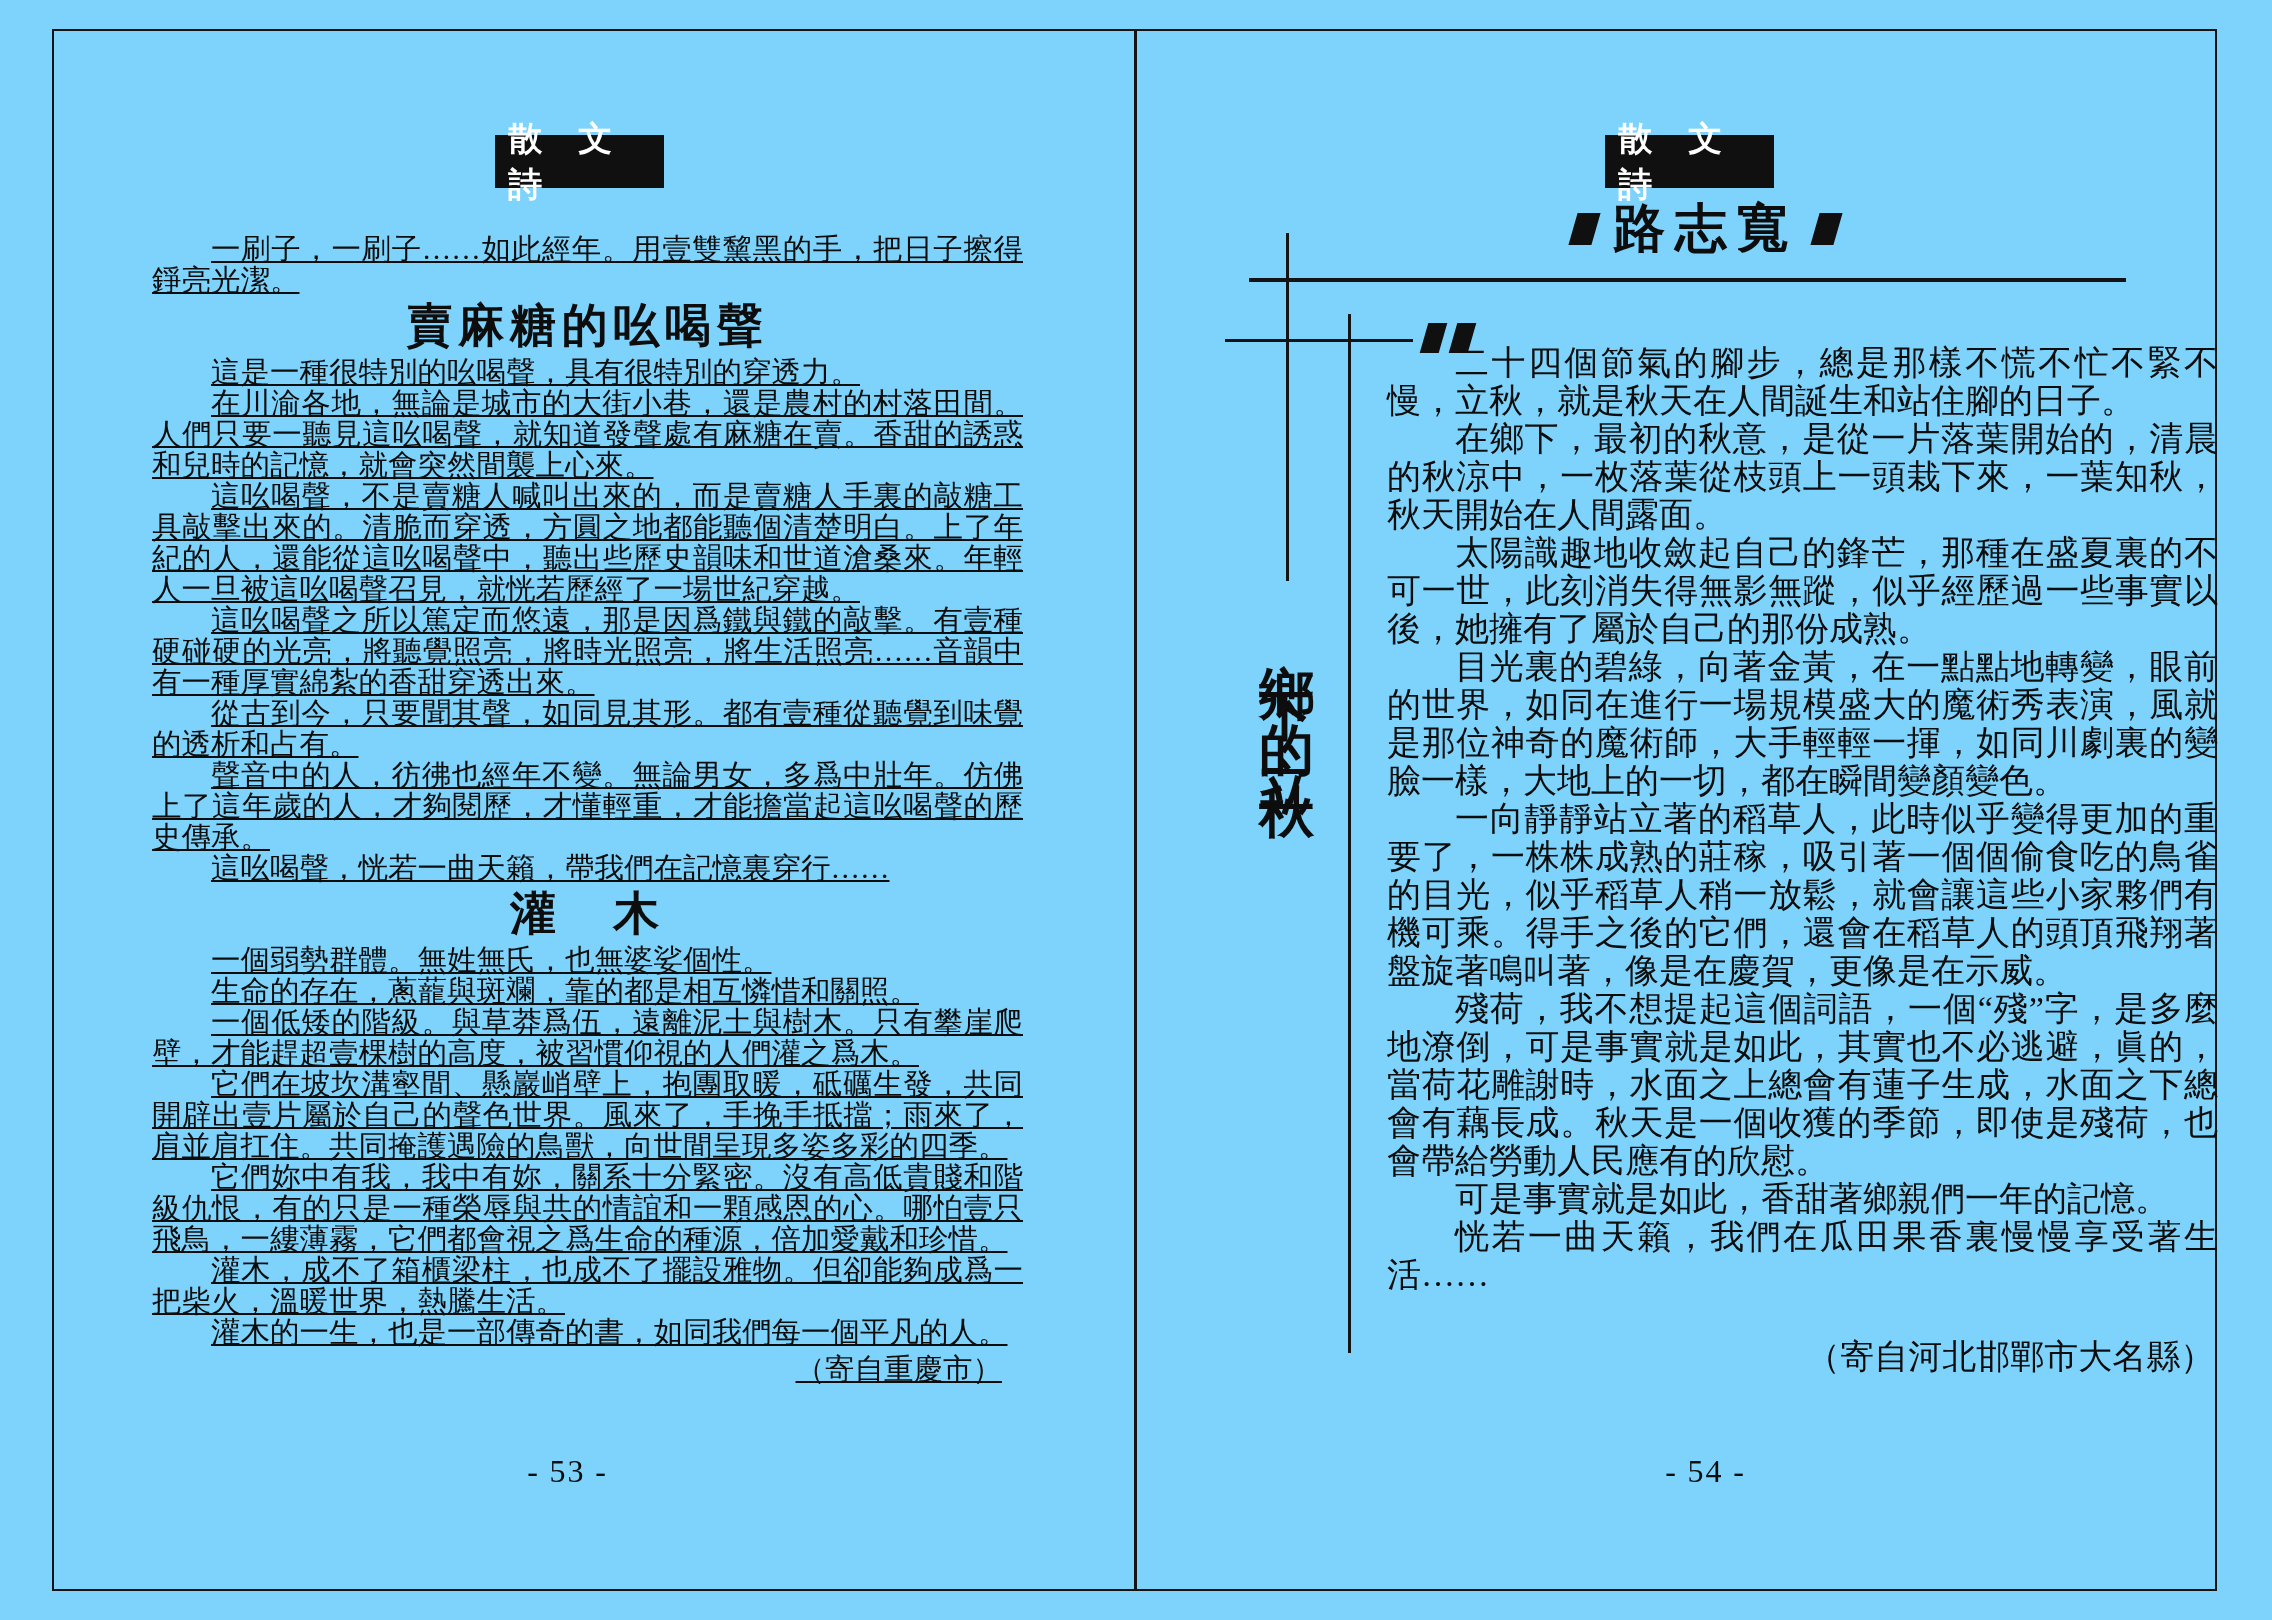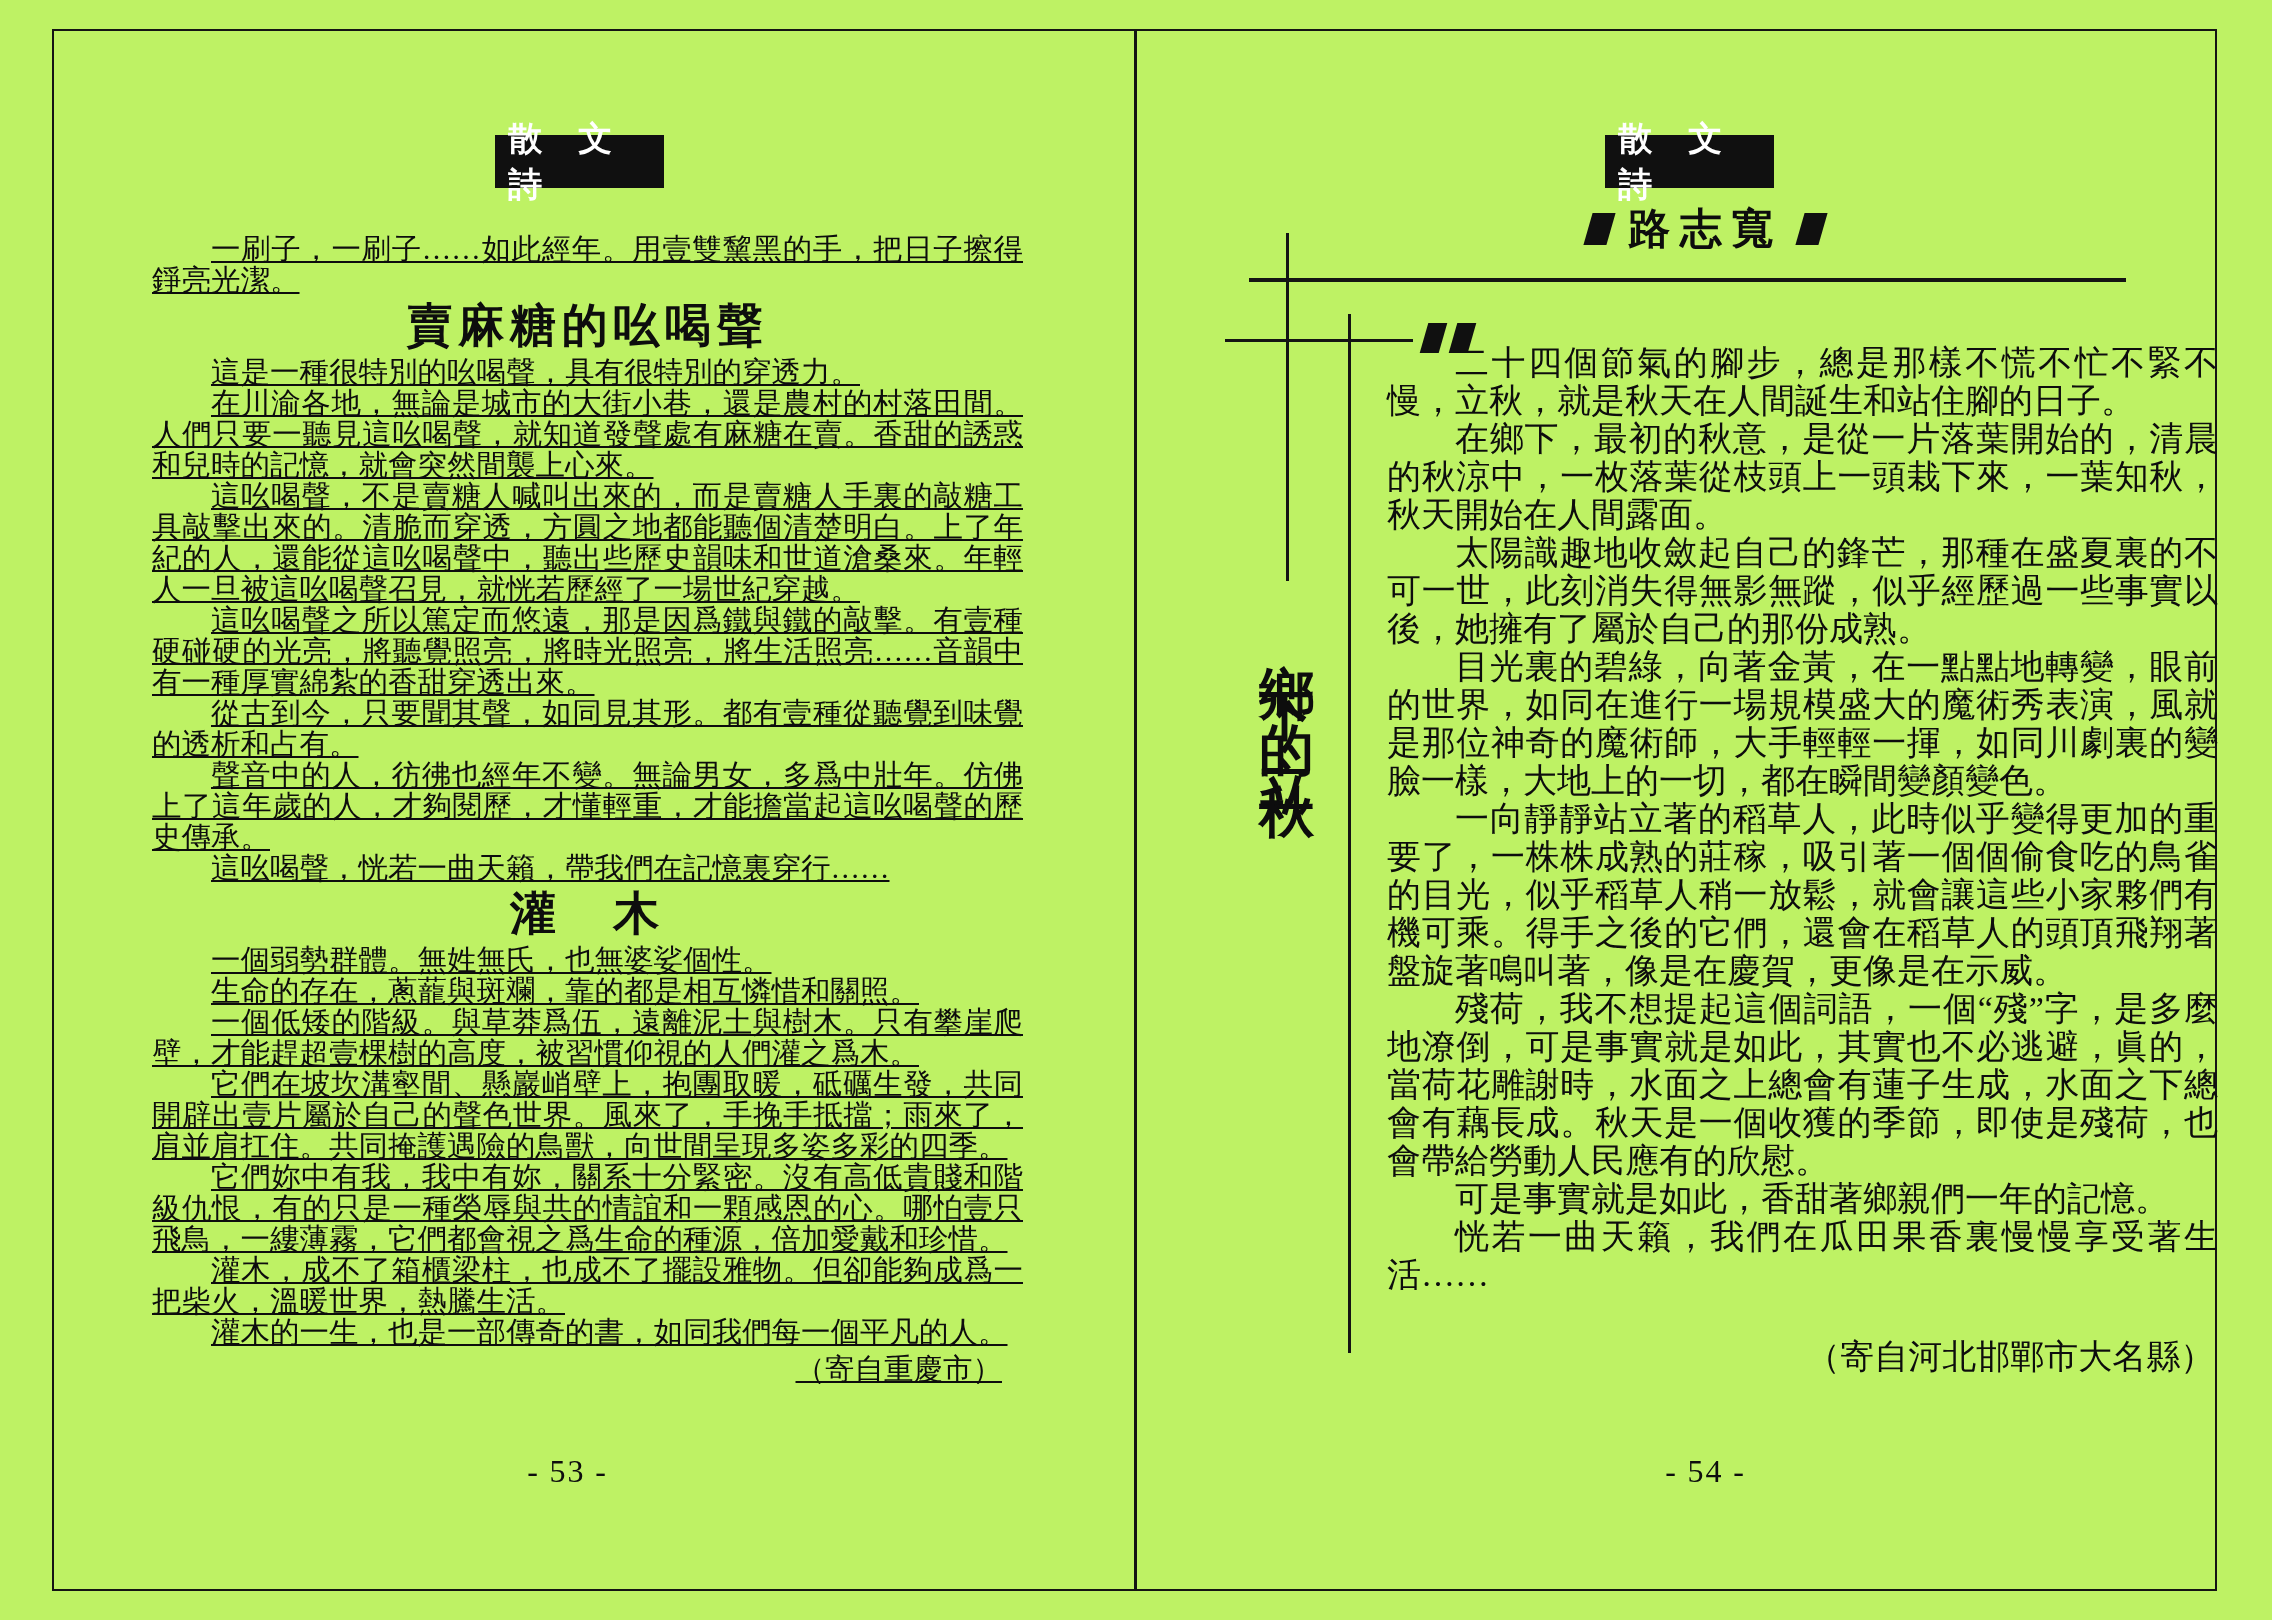--- a/index.html
+++ b/index.html
@@ -1,17 +1,17 @@
 <!DOCTYPE html>
 <html style="font-size:15px"><head>
 <meta charset="utf-8">
 <style>
   html,body{margin:0;padding:0;background:#e8e8e8;}
   .spread{
-    position:relative;width:2272px;height:1621px;background:#bef264;
+    position:relative;width:2272px;height:1621px;background:#7dd3fc;
     font-family:"Liberation Serif","DejaVu Serif",serif;color:#0d0d0d;
     overflow:hidden;
   }
   .frame{
     position:absolute;left:52px;top:28.5px;width:2165px;height:1562px;
     border:2.9px solid #141414;box-sizing:border-box;
   }
   .divider{position:absolute;left:1134px;top:28.5px;width:2.9px;height:1562px;background:#141414;}
 
   .badge{
@@ -43,21 +43,21 @@
   }
   .pageno-left{left:0;}
   .pageno-right{left:1138px;}
 
   
   .author-row{
     position:absolute;left:1138px;top:200px;width:1135px;height:57px;
     display:flex;align-items:center;justify-content:center;gap:17px;
   }
   .author-name{
-    font-weight:bold;font-size:42px;letter-spacing:9.5px;
+    font-weight:bold;font-size:52px;letter-spacing:9.5px;
     font-family:"Liberation Serif","DejaVu Serif",serif;
   }
   .author-mark{width:23px;height:32px;background:#101010;transform:skewX(-16deg);}
 
   .rule-main{position:absolute;left:1249px;top:278px;width:877px;height:3.8px;background:#141414;}
   .vline-a{position:absolute;left:1286px;top:233px;width:2.9px;height:348px;background:#141414;}
   .vline-b{position:absolute;left:1348px;top:314px;width:2.9px;height:1039px;background:#141414;}
   .hline-short{position:absolute;left:1225px;top:339px;width:188px;height:2.9px;background:#141414;}
   .quote-marks{position:absolute;left:1424px;top:323px;display:flex;gap:9.5px;}
   .quote-marks span{display:block;width:19px;height:30px;background:#101010;transform:skewX(-16deg);}

